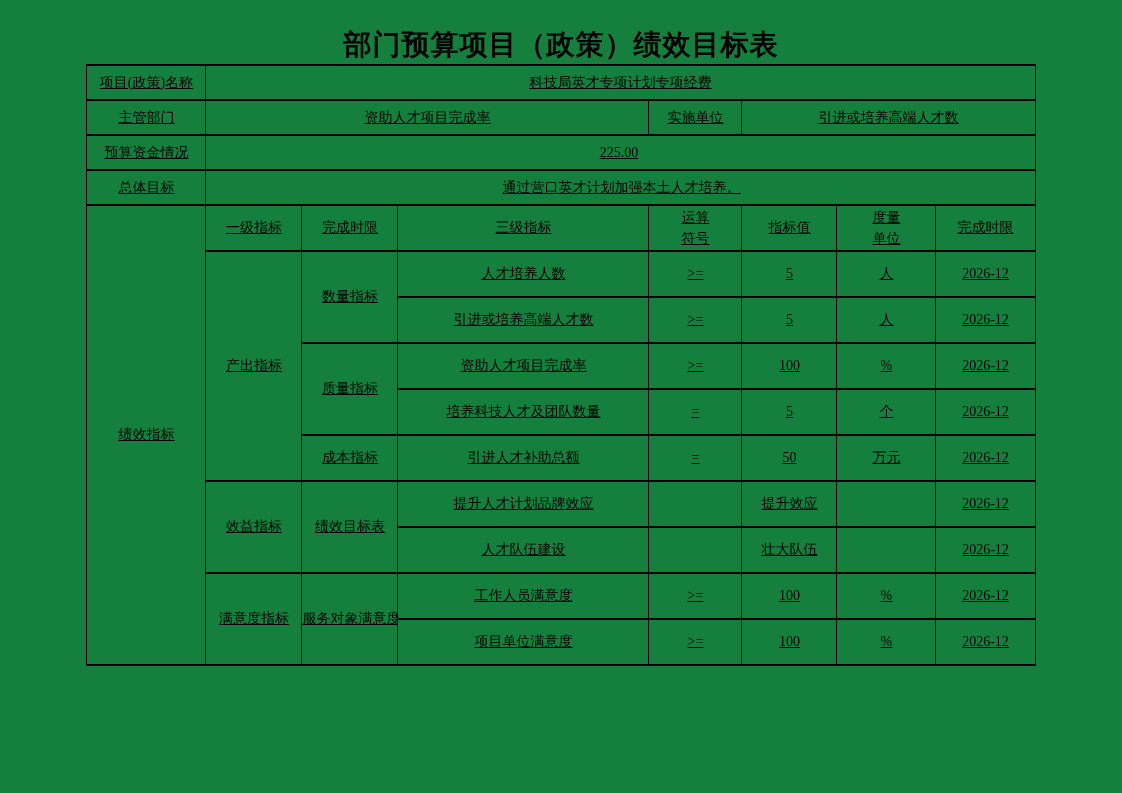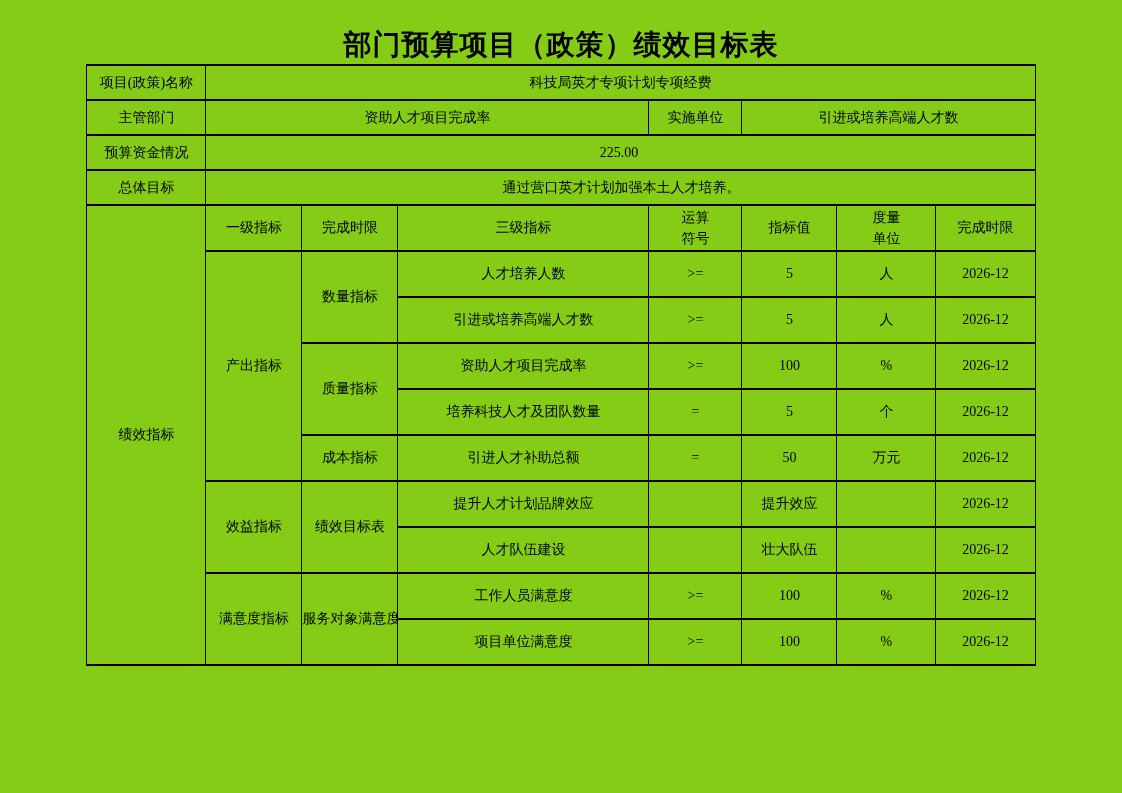--- a/index.html
+++ b/index.html
@@ -1,32 +1,32 @@
 <!DOCTYPE html>
 <html><head>
 <meta charset="utf-8">
 <style>
   html,body { margin:0; padding:0; background:#ffffff; }
   .sheet {
-    width:1122px; height:793px; background:#84cc16; color:#000;
+    width:1122px; height:793px; background:#15803d; color:#000;
     font-family:"Liberation Serif","DejaVu Serif",serif;
     position:relative; overflow:hidden; box-sizing:border-box;
   }
   .title {
     text-align:center; font-weight:bold; font-size:28px;
     padding-top:26px; letter-spacing:1px;
   }
   .meta {
     width:948px; margin:8px auto 3px auto;
     display:flex; justify-content:space-between; align-items:flex-end;
     font-size:14px;
   }
   table.main {
     width:948px; margin:0 auto; border-collapse:collapse;
-    table-layout:fixed; font-size:14px;
+    table-layout:fixed; font-size:14px;text-decoration:underline;
   }
   table.main td {
     border-left:1px solid #000; border-right:1px solid #000;
     border-top:2px solid #000; border-bottom:2px solid #000;
     text-align:center; vertical-align:middle;
     padding:1px 2px; overflow:hidden; box-sizing:border-box;
   }
   tr.info-row  { height:35px; }
   tr.hdr-row   { height:46px; }
   tr.data-row  { height:46px; }

